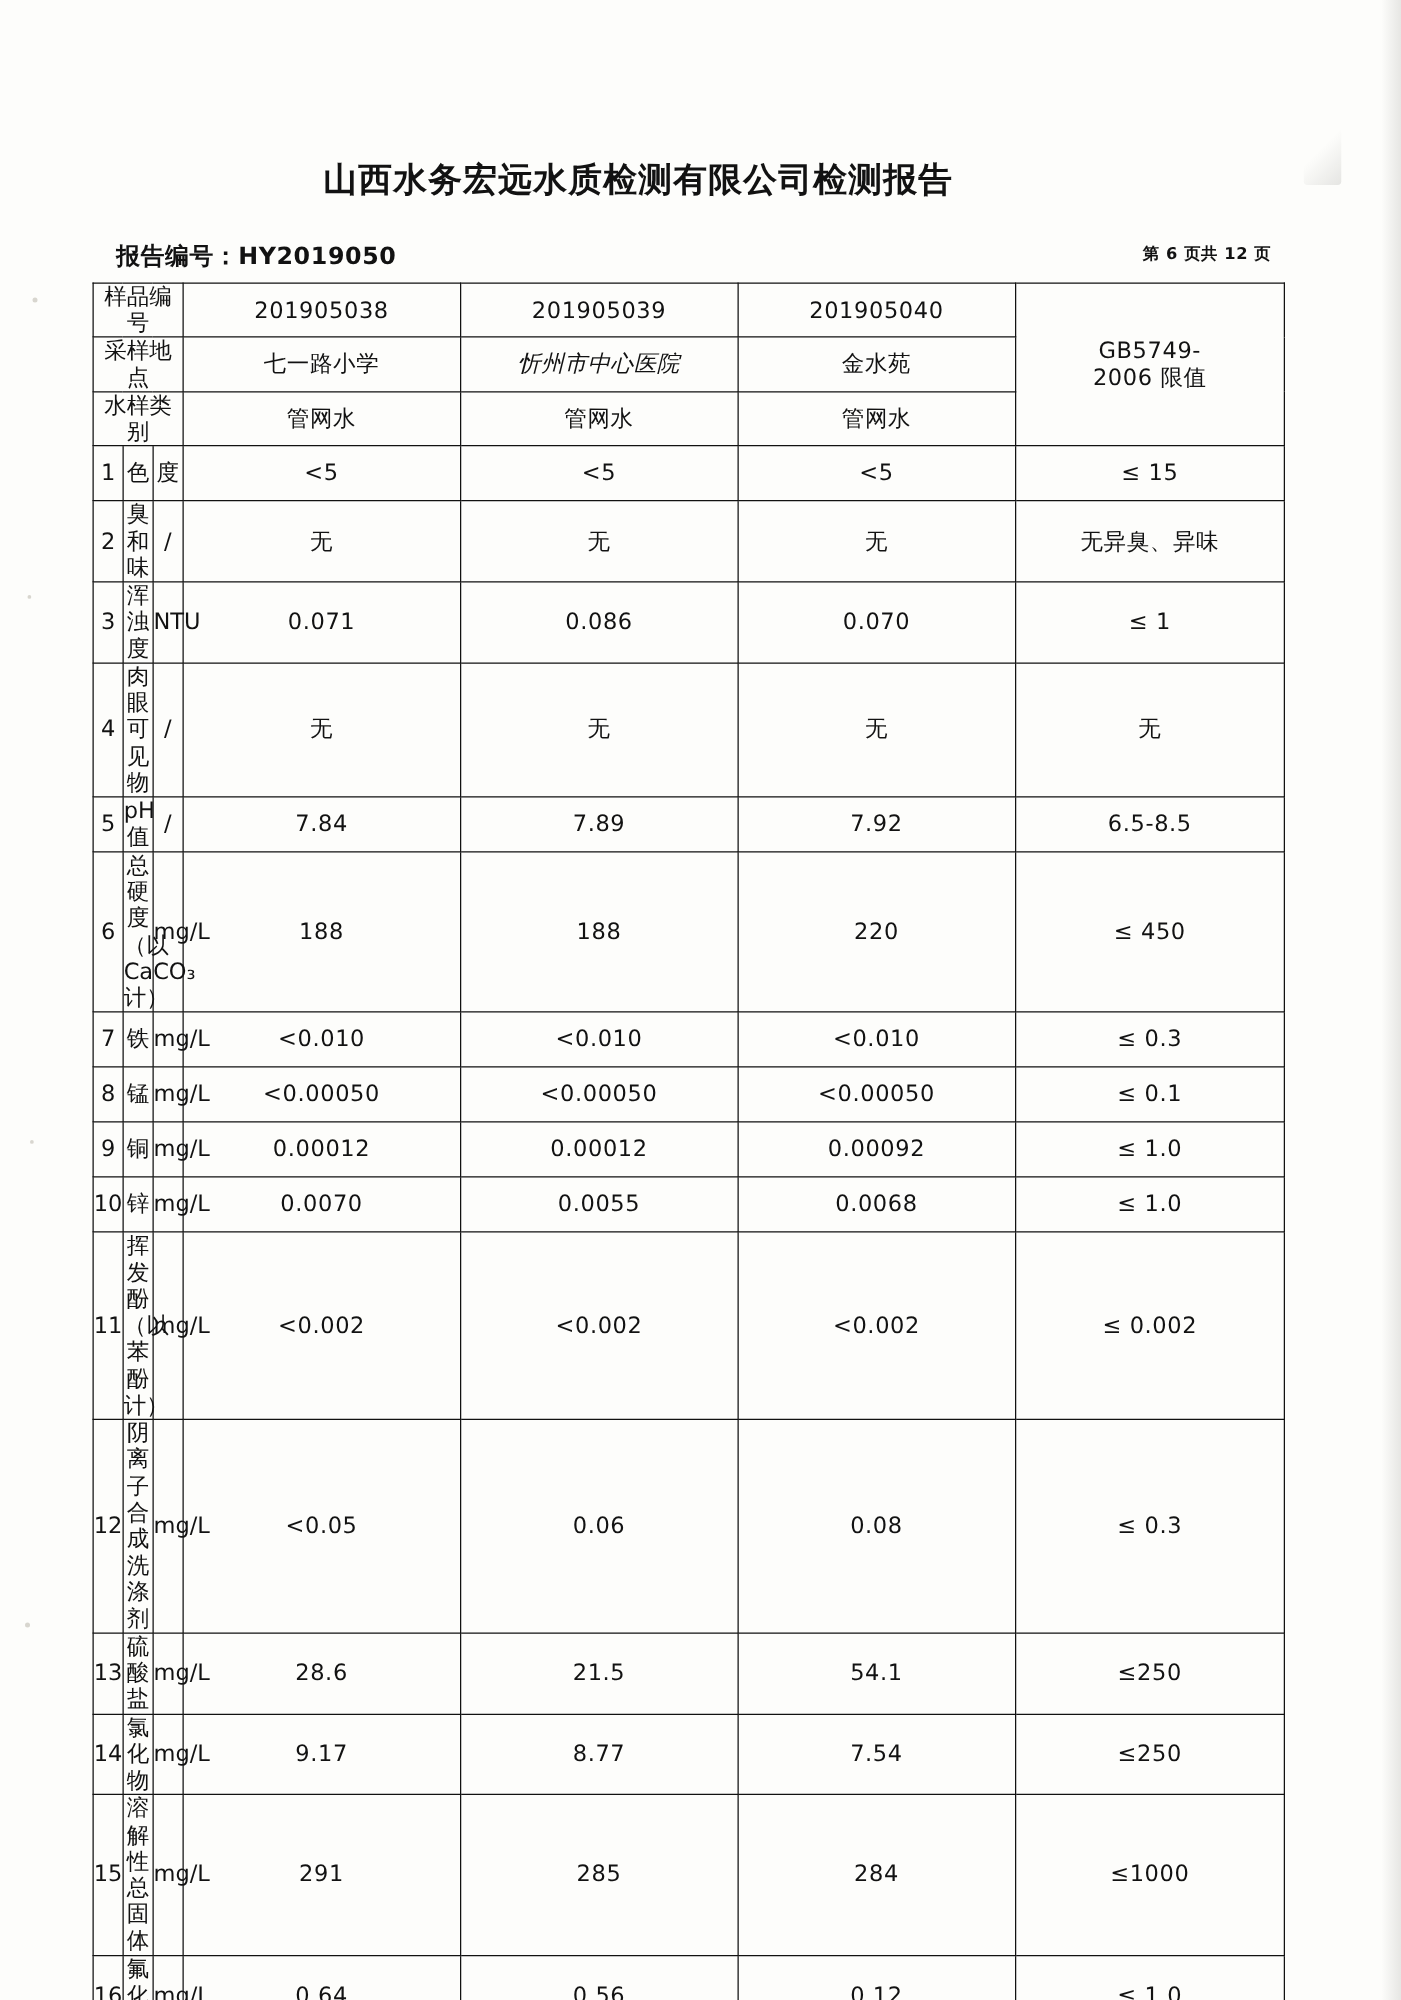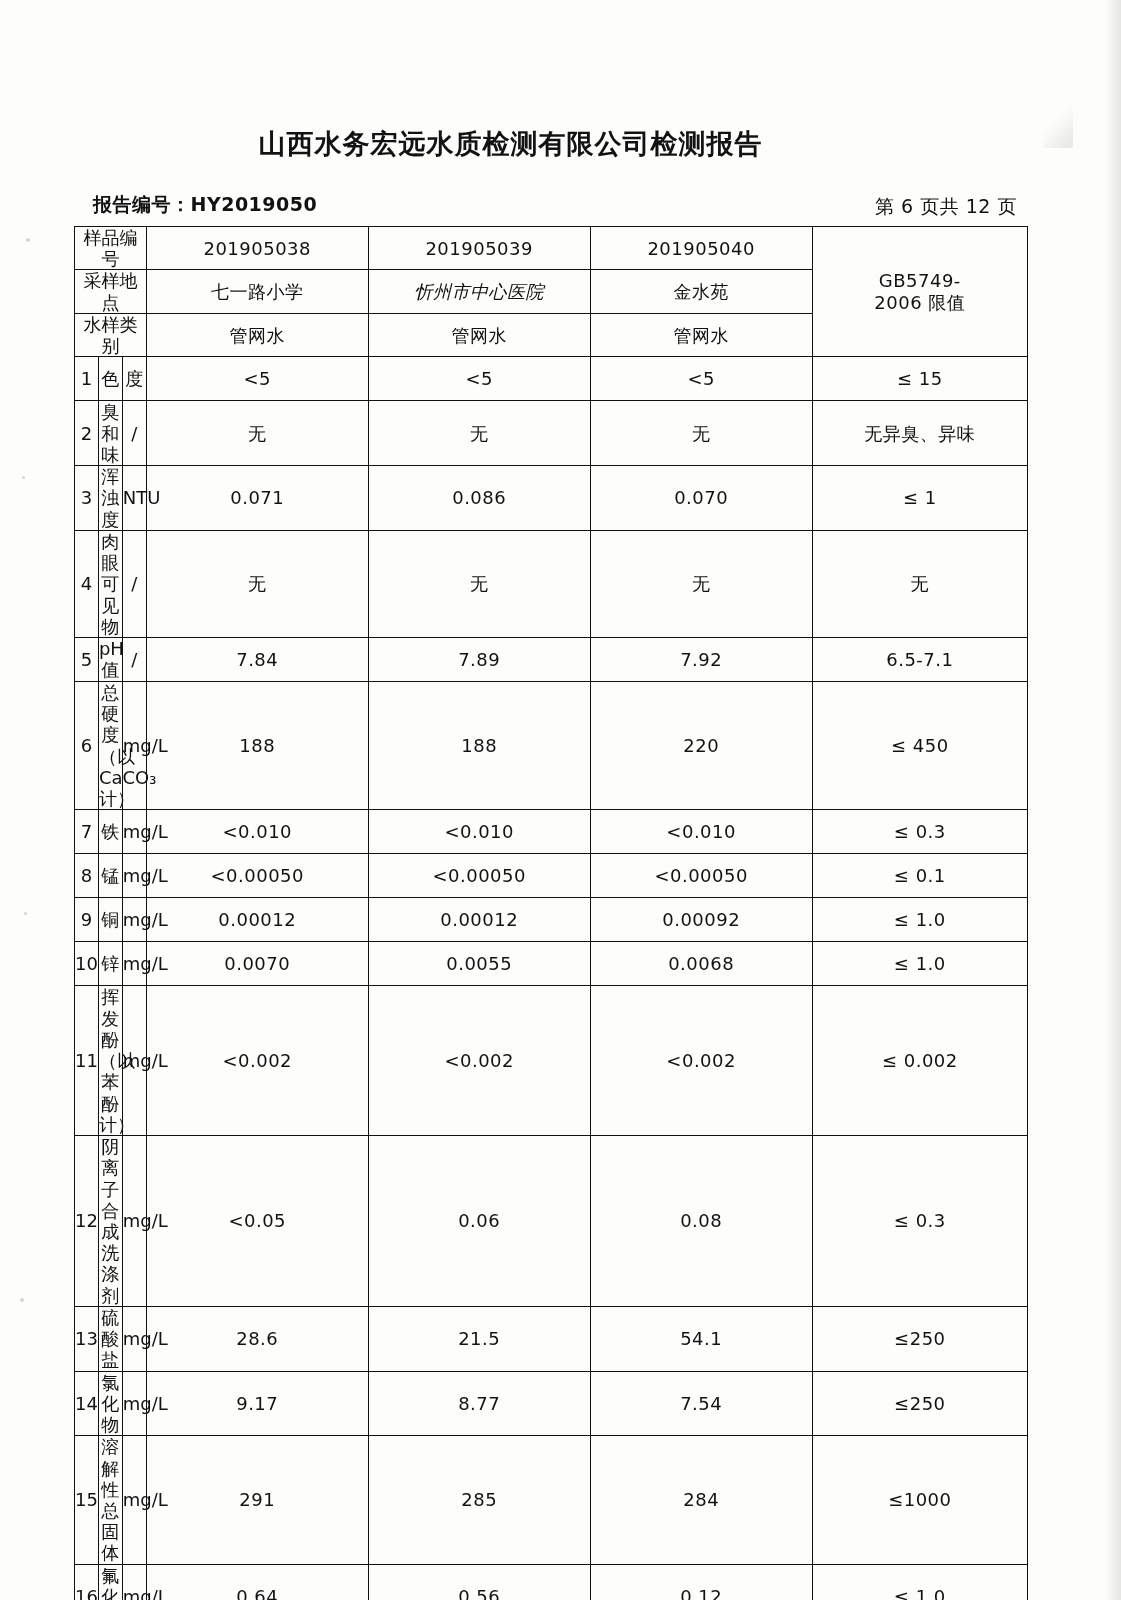--- a/index.html
+++ b/index.html
@@ -40,22 +40,22 @@
     font-size: 19px;
     font-weight: bold;
     font-family: "DejaVu Sans", sans-serif;
     letter-spacing: 0.5px;
     margin-left: 21px;
   }
   .page-no {
     position: absolute;
     top: 194px;
     right: 104px;
-    font-size: 19px;
-    font-weight: normal;
+    font-size: 13px;
+    font-weight: bold;
     font-family: "DejaVu Sans", sans-serif;
     letter-spacing: 0.5px;
   }
   table.main {
     position: absolute;
     top: 226px;
     left: 74px;
     width: 954px;
     border-collapse: collapse;
     table-layout: fixed;
@@ -176,21 +176,21 @@
         <td class="val">无</td>
         <td class="limit">无</td>
       </tr>
       <tr class="row-d">
         <td class="idx">5</td>
         <td class="pname">pH值</td>
         <td class="unit">/</td>
         <td class="val">7.84</td>
         <td class="val">7.89</td>
         <td class="val">7.92</td>
-        <td class="limit">6.5-7.1</td>
+        <td class="limit">6.5-8.5</td>
       </tr>
       <tr class="row-d">
         <td class="idx">6</td>
         <td class="pname">总硬度（以CaCO₃计）</td>
         <td class="unit">mg/L</td>
         <td class="val">188</td>
         <td class="val">188</td>
         <td class="val">220</td>
         <td class="limit">≤ 450</td>
       </tr>

